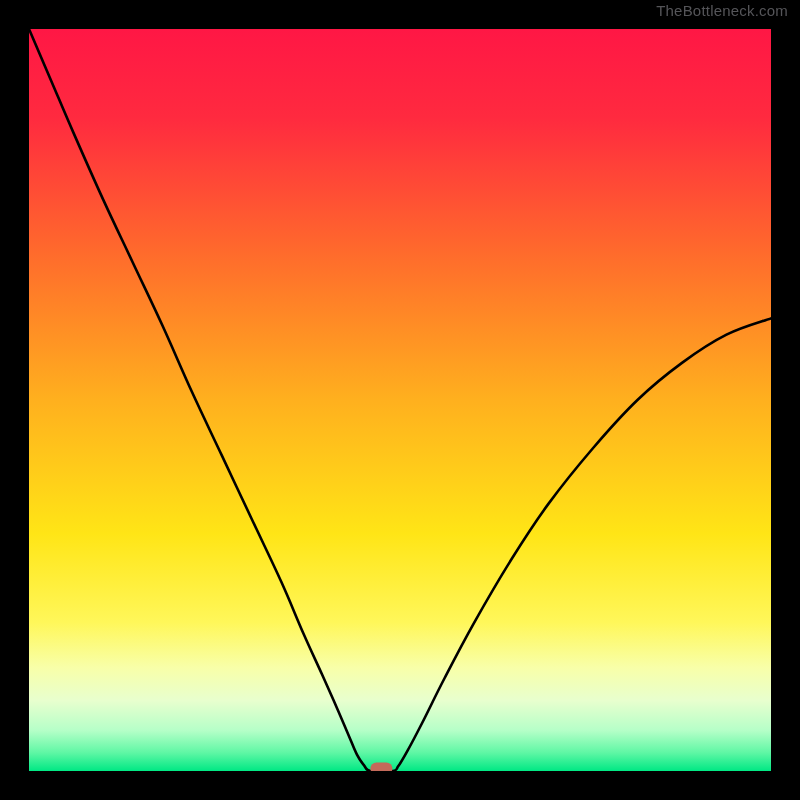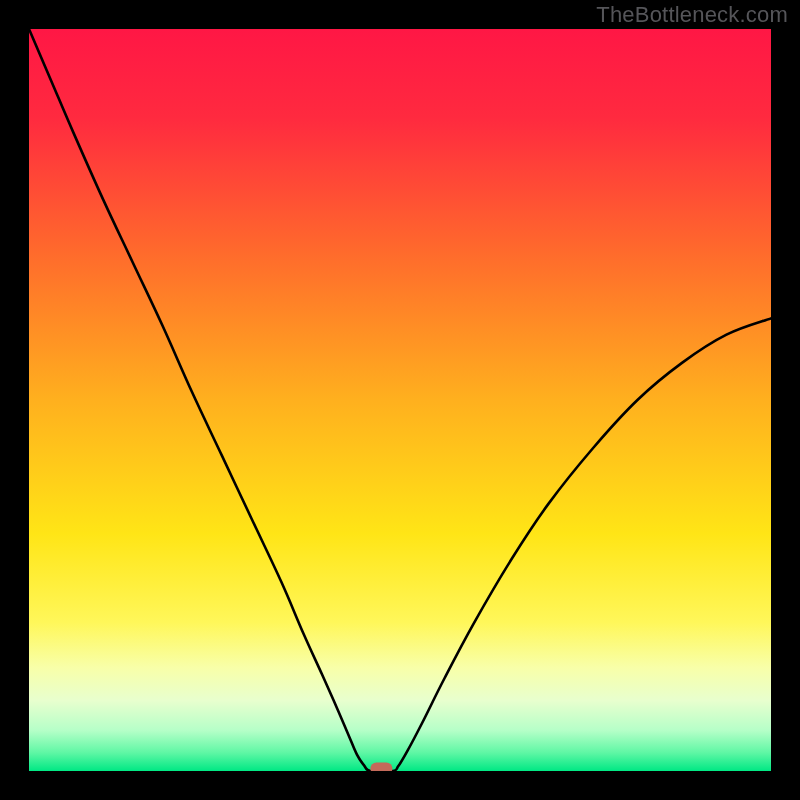--- a/index.html
+++ b/index.html
@@ -15,21 +15,21 @@
     position: relative;
     width: 800px;
     height: 800px;
     background: #000;
   }
   .watermark {
     position: absolute;
     top: 2px;
     right: 12px;
     color: #555559;
-    font-size: 22px;
+    font-size: 15px;
     font-weight: 500;
     letter-spacing: 0.2px;
     user-select: none;
   }
   .plot {
     position: absolute;
     left: 29px;
     top: 29px;
     width: 742px;
     height: 742px;

